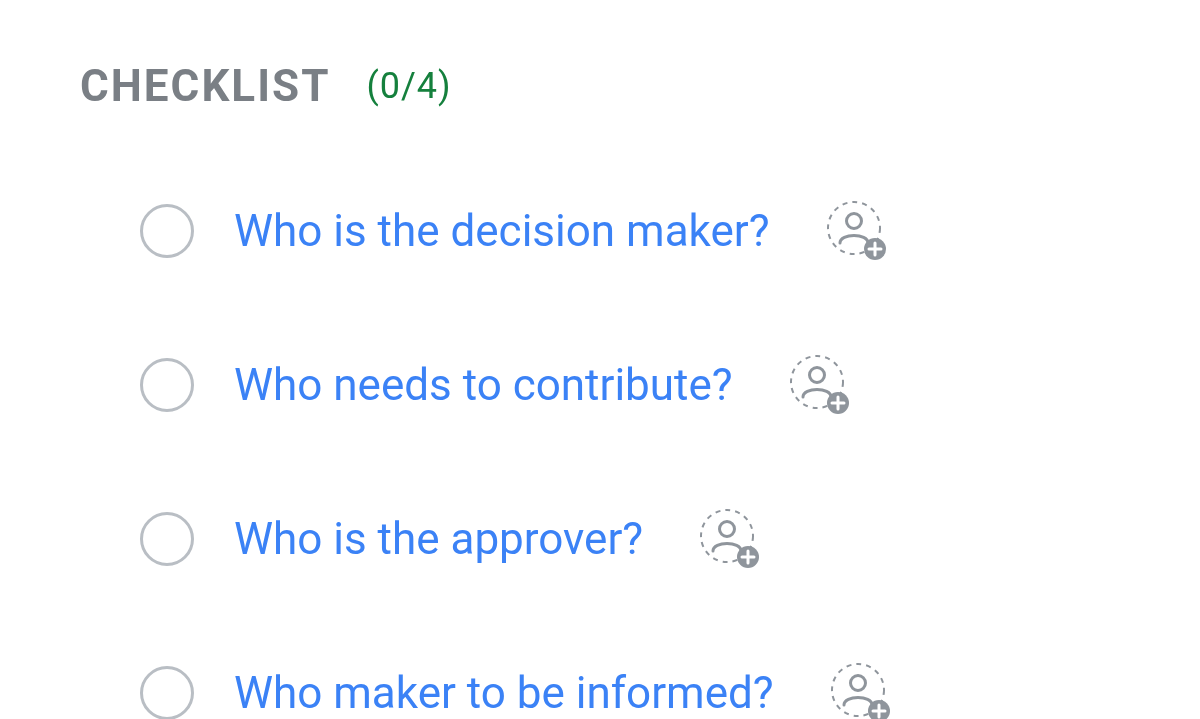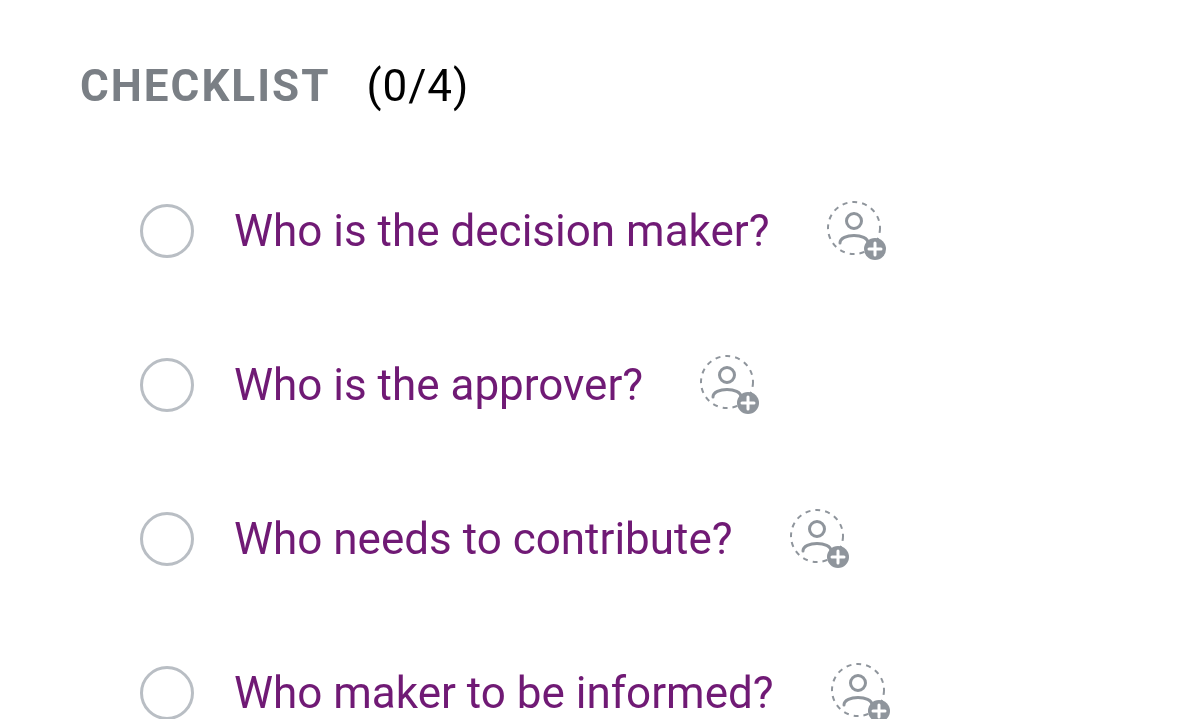--- a/index.html
+++ b/index.html
@@ -21,23 +21,23 @@
     margin-bottom: 88px;
   }
   .title {
     font-size: 44px;
     font-weight: 700;
     letter-spacing: 2px;
     color: #7a7f85;
     text-transform: uppercase;
   }
   .count {
-    font-size: 44px;
+    font-size: 36px;
     font-weight: 400;
-    color: #000000;
+    color: #15803d;
     letter-spacing: 1px;
   }
   .list {
     padding-left: 60px;
   }
   .item {
     display: flex;
     align-items: center;
     gap: 40px;
     margin-bottom: 92px;
@@ -48,21 +48,21 @@
     height: 54px;
     border: 3px solid #b9bec4;
     border-radius: 50%;
     flex: 0 0 auto;
     background: #fff;
     cursor: pointer;
   }
   .label {
     font-size: 44px;
     font-weight: 400;
-    color: #701a75;
+    color: #3b82f6;
     white-space: nowrap;
   }
   .assign {
     position: relative;
     width: 62px;
     height: 62px;
     flex: 0 0 auto;
     margin-left: 16px;
     cursor: pointer;
   }
@@ -89,36 +89,36 @@
           <path d="M14 43 C14 33 42 33 42 43" fill="none" stroke="#8f959c" stroke-width="3" stroke-linecap="round"></path>
           <circle cx="49" cy="49" r="11" fill="#8f959c"></circle>
           <line x1="49" y1="43" x2="49" y2="55" stroke="#ffffff" stroke-width="3" stroke-linecap="round"></line>
           <line x1="43" y1="49" x2="55" y2="49" stroke="#ffffff" stroke-width="3" stroke-linecap="round"></line>
         </svg>
       </span>
     </div>
 
     <div class="item">
       <span class="checkbox"></span>
-      <span class="label">Who is the approver?</span>
+      <span class="label">Who needs to contribute?</span>
       <span class="assign">
         <svg width="62" height="62" viewBox="0 0 62 62">
           <circle cx="28" cy="28" r="26" fill="none" stroke="#8f959c" stroke-width="2" stroke-dasharray="5 5"></circle>
           <circle cx="28" cy="21" r="7.5" fill="none" stroke="#8f959c" stroke-width="3"></circle>
           <path d="M14 43 C14 33 42 33 42 43" fill="none" stroke="#8f959c" stroke-width="3" stroke-linecap="round"></path>
           <circle cx="49" cy="49" r="11" fill="#8f959c"></circle>
           <line x1="49" y1="43" x2="49" y2="55" stroke="#ffffff" stroke-width="3" stroke-linecap="round"></line>
           <line x1="43" y1="49" x2="55" y2="49" stroke="#ffffff" stroke-width="3" stroke-linecap="round"></line>
         </svg>
       </span>
     </div>
 
     <div class="item">
       <span class="checkbox"></span>
-      <span class="label">Who needs to contribute?</span>
+      <span class="label">Who is the approver?</span>
       <span class="assign">
         <svg width="62" height="62" viewBox="0 0 62 62">
           <circle cx="28" cy="28" r="26" fill="none" stroke="#8f959c" stroke-width="2" stroke-dasharray="5 5"></circle>
           <circle cx="28" cy="21" r="7.5" fill="none" stroke="#8f959c" stroke-width="3"></circle>
           <path d="M14 43 C14 33 42 33 42 43" fill="none" stroke="#8f959c" stroke-width="3" stroke-linecap="round"></path>
           <circle cx="49" cy="49" r="11" fill="#8f959c"></circle>
           <line x1="49" y1="43" x2="49" y2="55" stroke="#ffffff" stroke-width="3" stroke-linecap="round"></line>
           <line x1="43" y1="49" x2="55" y2="49" stroke="#ffffff" stroke-width="3" stroke-linecap="round"></line>
         </svg>
       </span>

